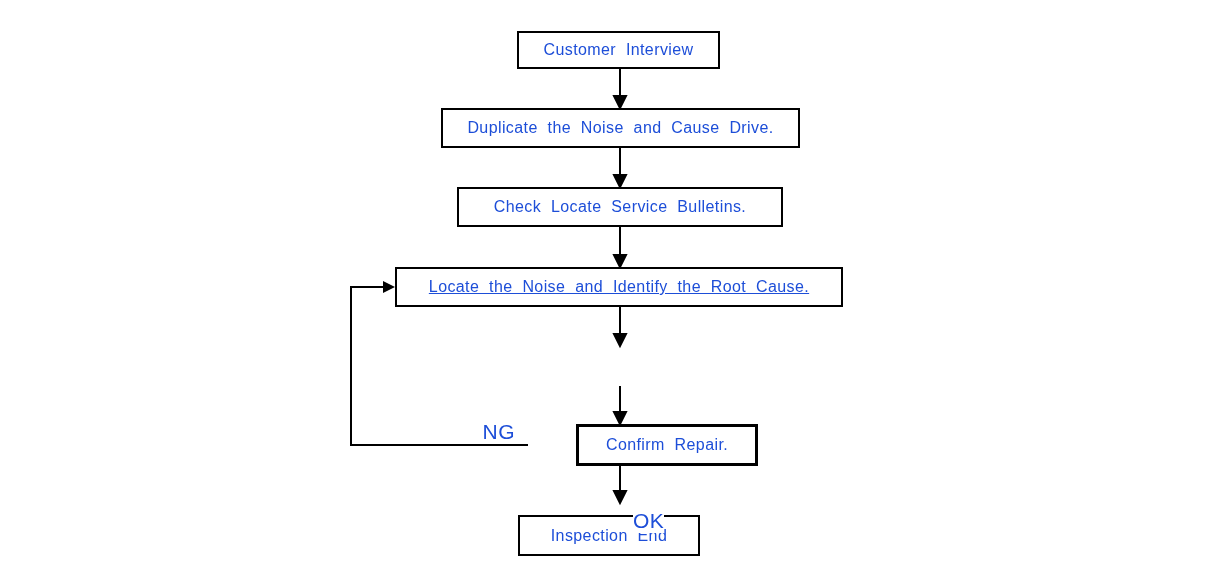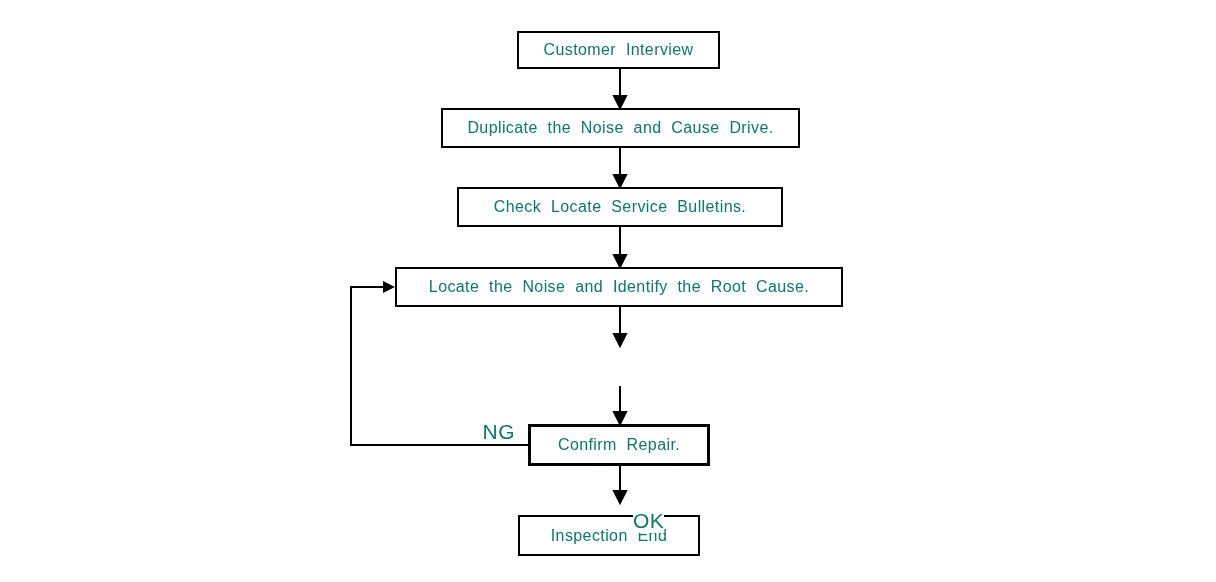--- a/index.html
+++ b/index.html
@@ -6,21 +6,21 @@
     margin: 0;
     padding: 0;
     background: #ffffff;
   }
   .canvas {
     position: relative;
     width: 1100px;
     height: 582px;
     background: #ffffff;
     font-family: "Liberation Sans", sans-serif;
-    color: #0f766e;
+    color: #1d4ed8;
     overflow: hidden;
   }
   .connectors {
     position: absolute;
     left: 0;
     top: 0;
     width: 1216px;
     height: 582px;
   }
   .node {
@@ -32,25 +32,26 @@
     align-items: center;
     justify-content: center;
     text-align: center;
     font-size: 16px;
     letter-spacing: 0.4px;
     word-spacing: 5px;
     white-space: nowrap;
   }
   .node.emphasis {
     border-width: 3px;
+    margin-left: 48px;
   }
   .n1 { left: 517px; top: 31px;  width: 203px; height: 38px; }
   .n2 { left: 441px; top: 108px; width: 359px; height: 40px; }
   .n3 { left: 457px; top: 187px; width: 326px; height: 40px; }
-  .n4 { left: 395px; top: 267px; width: 448px; height: 40px; }
+  .n4 { left: 395px; top: 267px; width: 448px; height: 40px; text-decoration: underline; }
   .n5 { left: 528px; top: 346px; width: 182px; height: 40px; }
   .n6 { left: 528px; top: 424px; width: 182px; height: 42px; }
   .n7 { left: 518px; top: 503px; width: 182px; height: 41px; margin-top: 12px; }
   .edge-label {
     position: absolute;
     font-size: 21px;
     letter-spacing: 0.5px;
     background: #ffffff;
   }
   .edge-label.ng {

